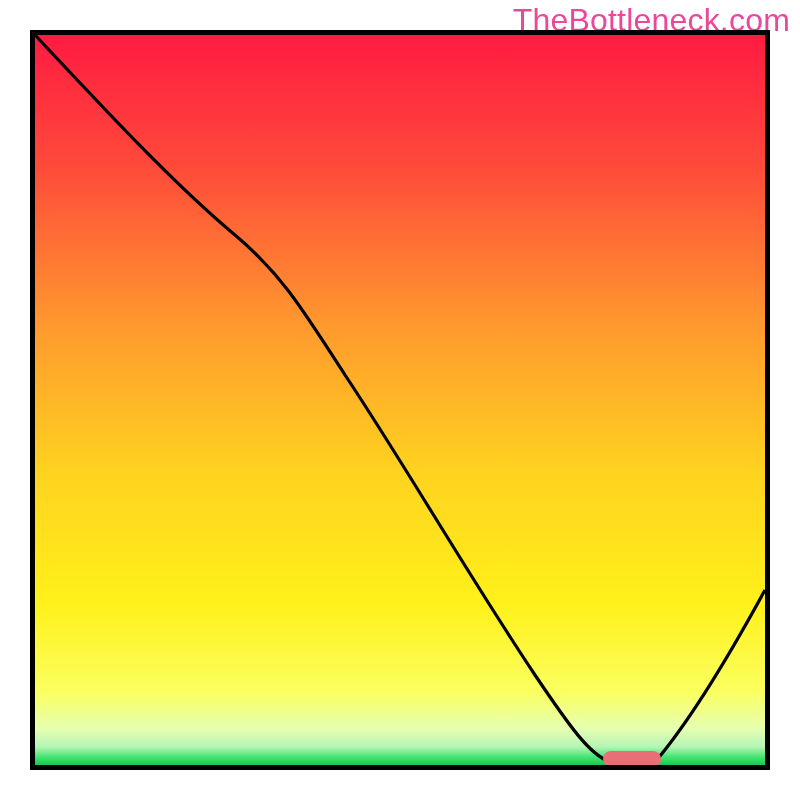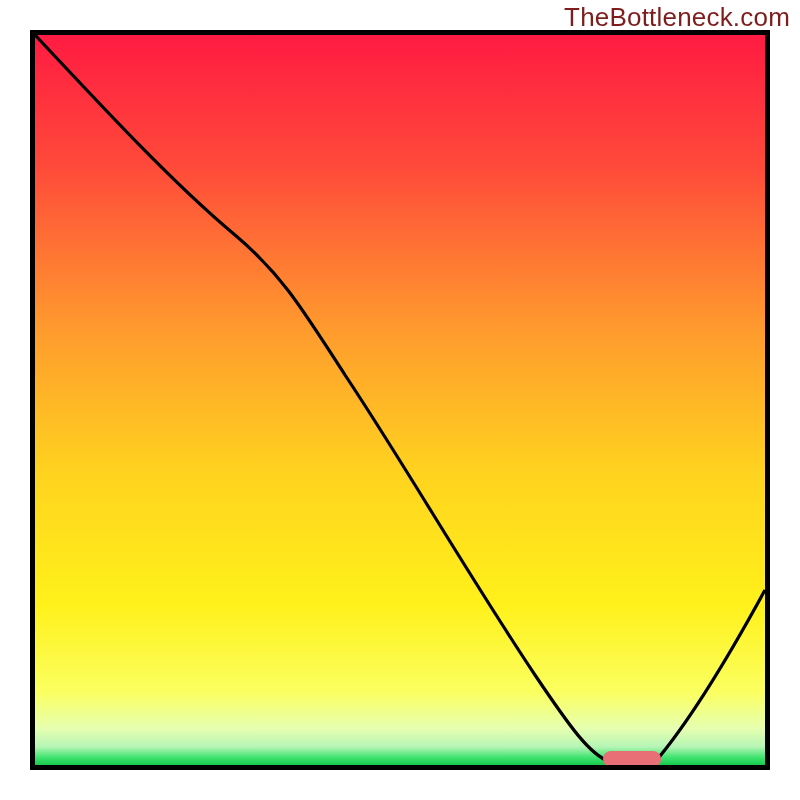--- a/index.html
+++ b/index.html
@@ -14,22 +14,22 @@
   .frame {
     position: relative;
     width: 800px;
     height: 800px;
     box-sizing: border-box;
   }
   .watermark {
     position: absolute;
     top: 2px;
     right: 10px;
-    color: #7f1d1d;
-    font-size: 26px;
+    color: #ec4899;
+    font-size: 32px;
     font-weight: 400;
     letter-spacing: 0.2px;
     user-select: none;
   }
   .plot-border {
     position: absolute;
     left: 30px;
     top: 30px;
     width: 740px;
     height: 740px;

